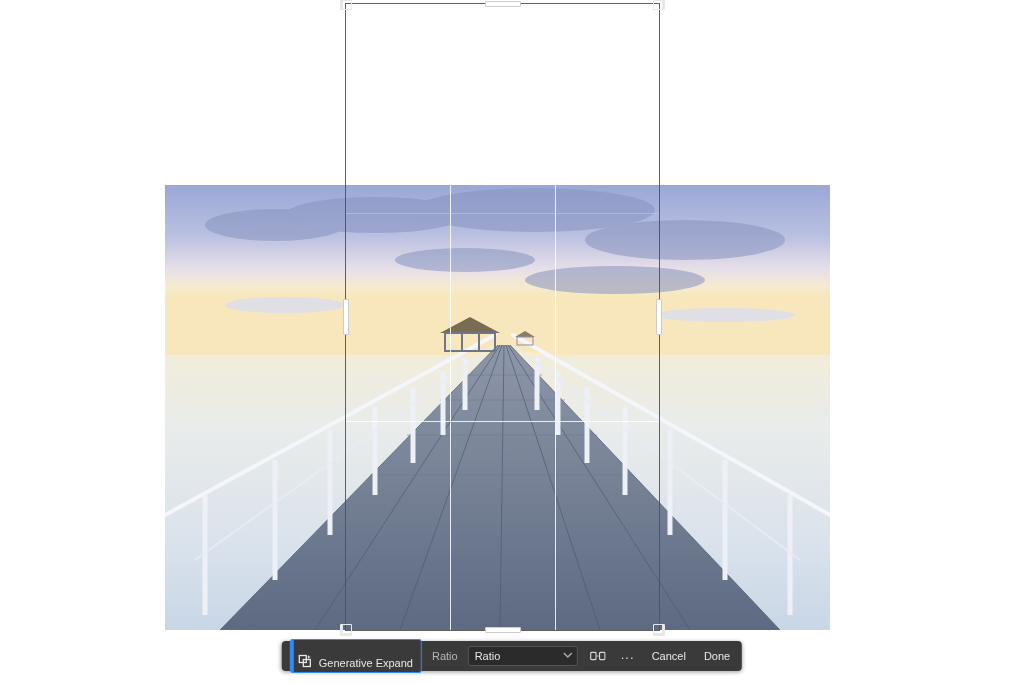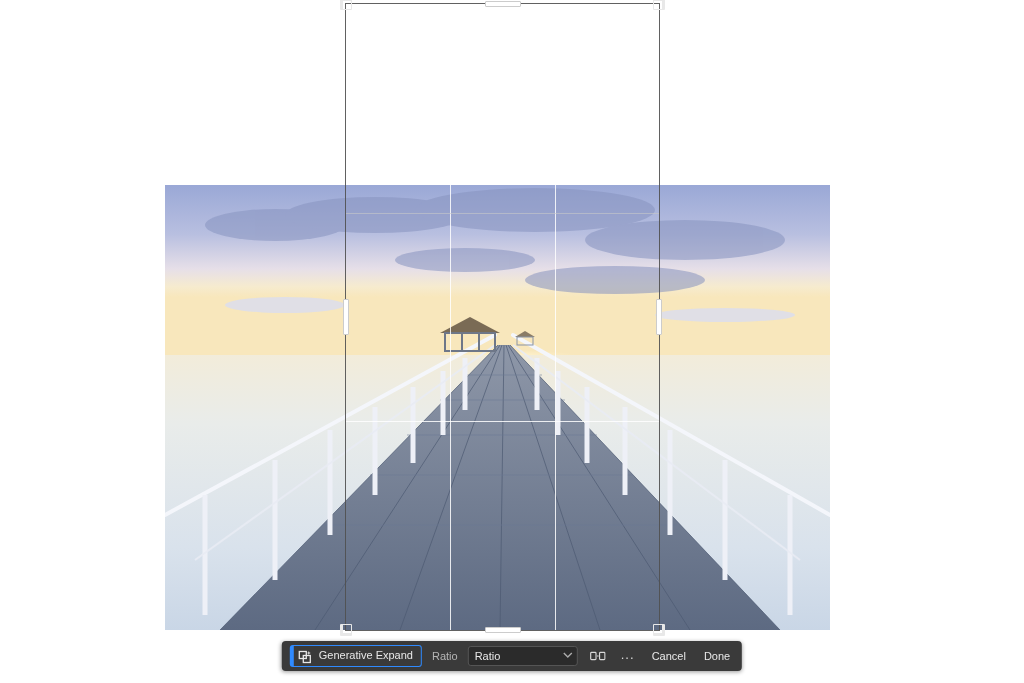--- a/index.html
+++ b/index.html
@@ -68,27 +68,27 @@
     align-items: center;
     padding: 0 8px;
     gap: 10px;
     color: #e8e8e8;
     font-size: 11px;
     box-shadow: 0 1px 4px rgba(0,0,0,0.4);
   }
 
   .gen-expand-btn {
     display: flex;
-    align-items: flex-start;
+    align-items: flex-end;
     gap: 6px;
     background: #3a3a3a;
     border: 1.5px solid #2f8aff;
     border-radius: 3px;
     padding: 3px 8px 3px 3px;
-    height: 22px;
+    height: 34px;
     border-left-width: 4px;
     border-left-color:#2f8aff;
     cursor: pointer;
   }
   .gen-expand-btn .icon { width:16px; height:16px; display:flex; align-items:center; justify-content:center; color:#e8e8e8; }
   .gen-expand-btn .icon svg { width:16px; height:16px; }
   .gen-expand-btn .label { color:#e8e8e8; font-size:11px; }
 
   .ratio-label { color:#b5b5b5; }
 

